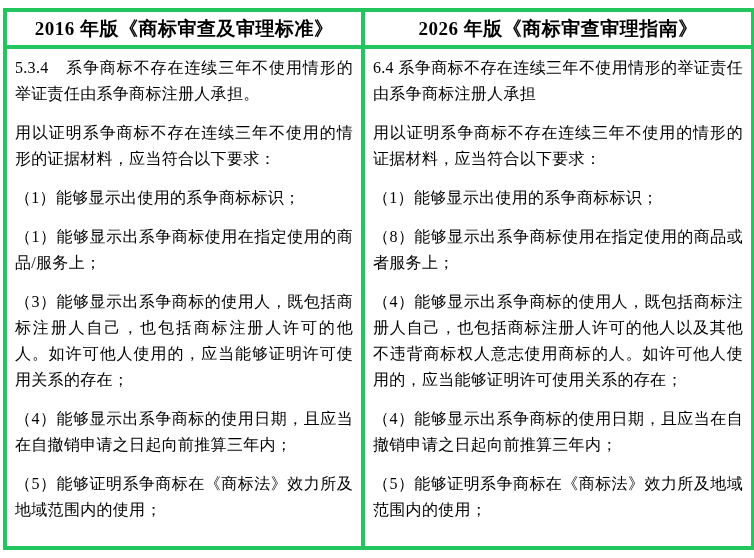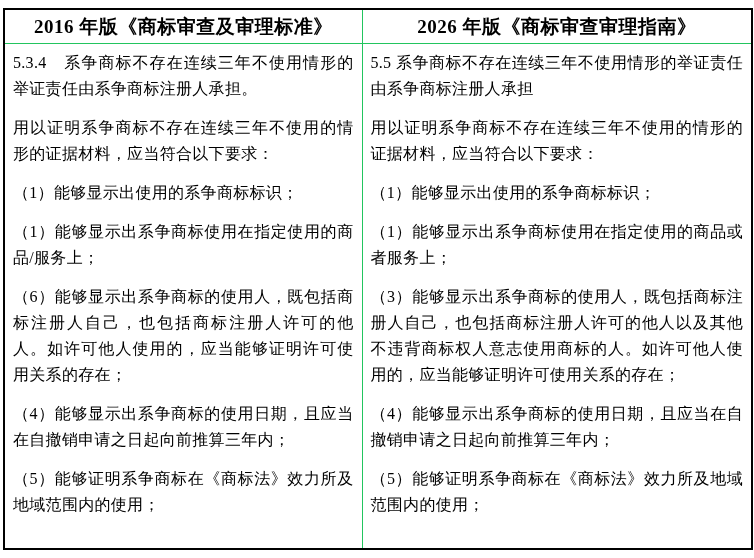--- a/index.html
+++ b/index.html
@@ -26,21 +26,21 @@
     top: 8px;
     width: 748px;
     height: 542px;
     border-collapse: collapse;
     table-layout: fixed;
     background: #ffffff;
     border: 2px solid #000000;
   }
   table.cmp th,
   table.cmp td {
-    border: 1px solid #22c55e;
+    border: 4px solid #22c55e;
   }
   table.cmp th {
     height: 33px;
     font-size: 19px;
     font-weight: bold;
     text-align: center;
     vertical-align: middle;
     padding: 0 4px;
     letter-spacing: 0.5px;
   }
@@ -78,29 +78,29 @@
         <th>2026 年版《商标审查审理指南》</th>
       </tr>
     </thead>
     <tbody>
       <tr>
         <td>
           <p>5.3.4　系争商标不存在连续三年不使用情形的举证责任由系争商标注册人承担。</p>
           <p>用以证明系争商标不存在连续三年不使用的情形的证据材料，应当符合以下要求：</p>
           <p>（1）能够显示出使用的系争商标标识；</p>
           <p>（1）能够显示出系争商标使用在指定使用的商品/服务上；</p>
-          <p>（6）能够显示出系争商标的使用人，既包括商标注册人自己，也包括商标注册人许可的他人。如许可他人使用的，应当能够证明许可使用关系的存在；</p>
+          <p>（3）能够显示出系争商标的使用人，既包括商标注册人自己，也包括商标注册人许可的他人。如许可他人使用的，应当能够证明许可使用关系的存在；</p>
           <p>（4）能够显示出系争商标的使用日期，且应当在自撤销申请之日起向前推算三年内；</p>
           <p>（5）能够证明系争商标在《商标法》效力所及地域范围内的使用；</p>
         </td>
         <td>
-          <p>5.5 系争商标不存在连续三年不使用情形的举证责任由系争商标注册人承担</p>
+          <p>6.4 系争商标不存在连续三年不使用情形的举证责任由系争商标注册人承担</p>
           <p>用以证明系争商标不存在连续三年不使用的情形的证据材料，应当符合以下要求：</p>
           <p>（1）能够显示出使用的系争商标标识；</p>
-          <p>（1）能够显示出系争商标使用在指定使用的商品或者服务上；</p>
-          <p>（3）能够显示出系争商标的使用人，既包括商标注册人自己，也包括商标注册人许可的他人以及其他不违背商标权人意志使用商标的人。如许可他人使用的，应当能够证明许可使用关系的存在；</p>
+          <p>（8）能够显示出系争商标使用在指定使用的商品或者服务上；</p>
+          <p>（4）能够显示出系争商标的使用人，既包括商标注册人自己，也包括商标注册人许可的他人以及其他不违背商标权人意志使用商标的人。如许可他人使用的，应当能够证明许可使用关系的存在；</p>
           <p>（4）能够显示出系争商标的使用日期，且应当在自撤销申请之日起向前推算三年内；</p>
           <p>（5）能够证明系争商标在《商标法》效力所及地域范围内的使用；</p>
         </td>
       </tr>
     </tbody>
   </table>
 </div>
 
 </body></html>

